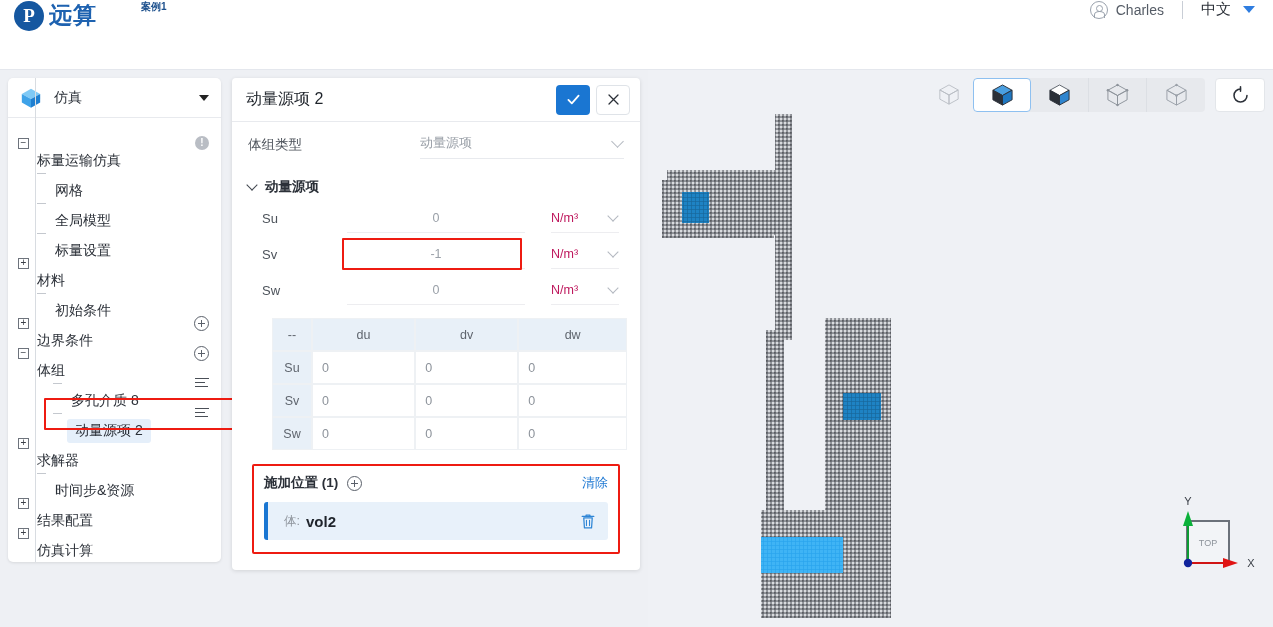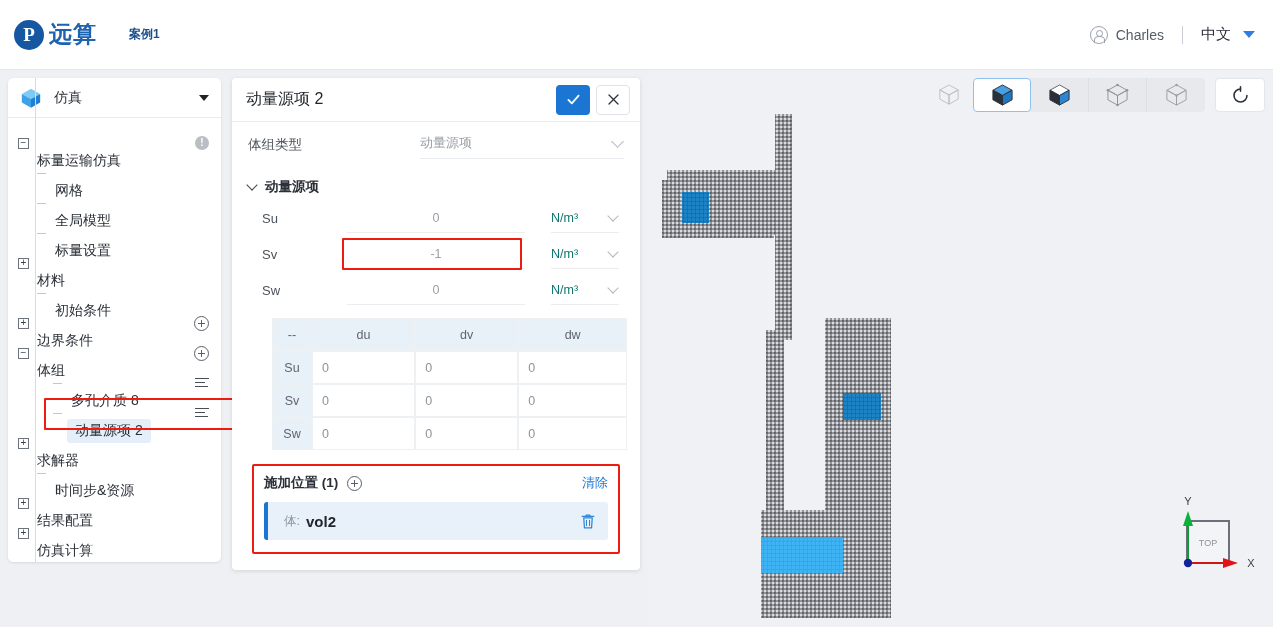--- a/index.html
+++ b/index.html
@@ -10,42 +10,43 @@
     background: #eef0f4;
     font-family: "Liberation Sans", "DejaVu Sans", sans-serif;
     -webkit-font-smoothing: antialiased;
   }
   #app { position: relative; width: 1273px; height: 627px; background: #eef0f4; }
 
   
   .header {
     position: absolute; left: 0; top: 0; width: 1273px; height: 70px;
     background: #ffffff;
-    display: flex; align-items: center;
+    display: flex; align-items: flex-start;
     border-bottom: 1px solid #e4e7ed;
+    gap: 32px;
   }
   .logo-wrap { display: flex; align-items: center; margin-left: 14px; }
   .logo-mark {
     width: 30px; height: 30px; border-radius: 50%;
     background: #1557a0;
     position: relative; flex: none;
   }
   .logo-mark::after {
     content: "P";
     position: absolute; left: 0; top: 0; width: 100%; height: 100%;
     display: flex; align-items: center; justify-content: center;
     color: #fff; font-size: 19px; font-weight: bold;
     font-family: "Liberation Serif", serif;
   }
   .logo-text {
     margin-left: 5px; font-size: 23px; font-weight: bold;
     color: #1e62b0; letter-spacing: 1px;
   }
   .case-title {
-    margin-left: 32px; font-size: 12px; font-weight: bold; color: #1b4f8c;
+    margin-left: 12px; font-size: 10px; font-weight: bold; color: #1b4f8c;
   }
   .header-right {
     margin-left: auto; margin-right: 18px;
     display: flex; align-items: center; gap: 0px;
   }
   .user-chip { display: flex; align-items: center; color: #555c66; font-size: 14px; }
   .user-ava {
     width: 18px; height: 18px; border-radius: 50%;
     border: 1px solid #9aa2ad; margin-right: 8px;
     position: relative; flex: none;
@@ -175,21 +176,21 @@
   }
   .frow { display: flex; align-items: center; height: 36px; padding-left: 14px; position: relative; }
   .frow .fname { font-size: 13px; color: #4d535b; width: 85px; }
   .frow .fin {
     width: 178px; border-bottom: 1px solid #ededf0; height: 30px;
     display: flex; align-items: center; justify-content: center;
     font-size: 12.5px; color: #9aa0a8;
   }
   .frow .funit {
     margin-left: 26px; width: 68px; border-bottom: 1px solid #ededf0; height: 30px;
-    display: flex; align-items: center; font-size: 12.5px; color: #0f766e;
+    display: flex; align-items: center; font-size: 12.5px; color: #be185d;
   }
   .frow .funit .chev { margin-left: auto; margin-right: 2px; width:8px; height:8px; }
   .hl-box {
     position: absolute; border: 2px solid #ee1b11; border-radius: 1px; pointer-events: none;
   }
 
   
   .mtx { margin: 10px 0 0 24px; width: 355px; border-collapse: separate; border-spacing: 0; }
   .mtx th, .mtx td {
     height: 33px; font-weight: normal; font-size: 12.5px; color: #6b717a;

